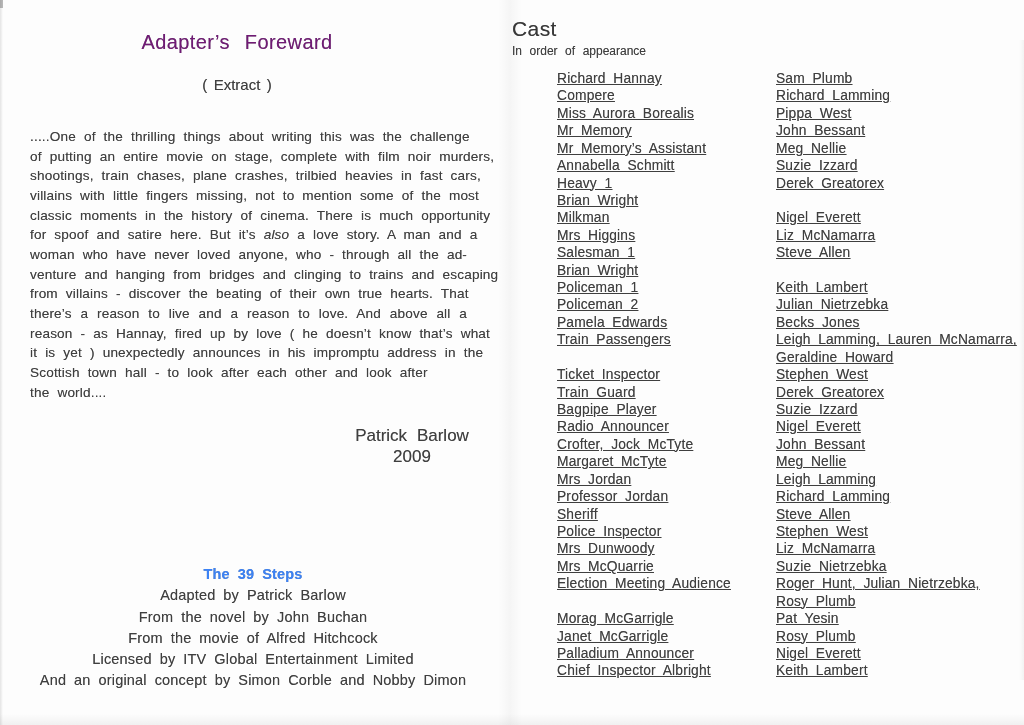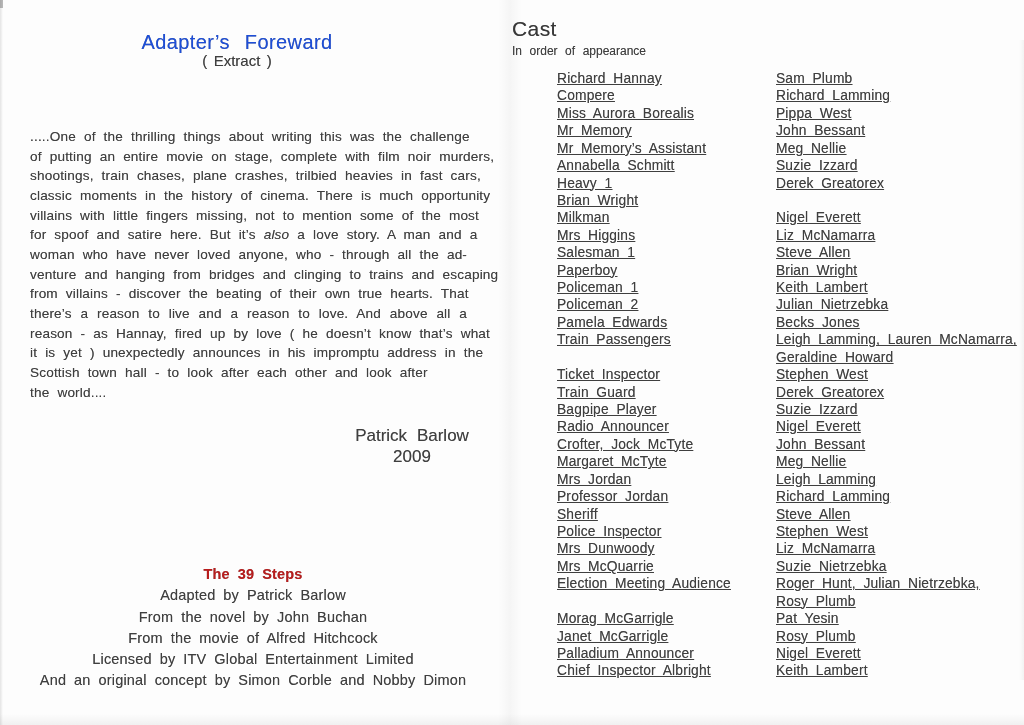--- a/index.html
+++ b/index.html
@@ -10,45 +10,45 @@
     color:#3f3f3f;
     text-shadow:0 0 .5px rgba(63,63,63,.55);
   }
   .page{position:absolute;top:0;height:725px;}
   .page.left{left:0;width:512px;}
   .page.right{left:512px;width:512px;}
 
   
   .lp-title{
     position:absolute;top:31px;left:0;width:474px;text-align:center;
-    font-size:20px;color:#1d4ed8;word-spacing:.45em;letter-spacing:.02em;
+    font-size:20px;color:#701a75;word-spacing:.45em;letter-spacing:.02em;
   }
   .lp-sub{
-    position:absolute;top:52px;left:0;width:474px;text-align:center;
+    position:absolute;top:76px;left:0;width:474px;text-align:center;
     font-size:15px;word-spacing:.15em;
   }
   .para{
     position:absolute;top:127px;left:30px;width:437px;
     font-size:13.6px;line-height:19.65px;word-spacing:.30em;letter-spacing:.012em;
   }
   .pline{
     white-space:nowrap;
     text-align:justify;text-align-last:justify;text-justify:inter-word;
   }
   .pline.rag{text-align-last:left;}
   .pline .it{font-style:italic;}
   .sig{
     position:absolute;top:425px;left:327px;width:170px;text-align:center;
     font-size:17px;line-height:21px;word-spacing:.3em;
   }
   .credits{
     position:absolute;top:564px;left:8px;width:490px;text-align:center;
     font-size:14.5px;line-height:21.3px;word-spacing:.26em;letter-spacing:.012em;
   }
-  .credits-title{font-weight:700;color:#b91c1c;}
+  .credits-title{font-weight:700;color:#3b82f6;}
 
   
   .cast-head{position:absolute;top:17px;left:0;width:492px;text-align:left;}
   .cast-title{font-size:21px;color:#383838;letter-spacing:.02em;}
   .cast-sub{font-size:12px;margin-top:3px;word-spacing:.35em;}
   .cast-rows{
     position:absolute;top:70px;left:45px;width:462px;
     font-size:13.8px;line-height:17.42px;word-spacing:.26em;letter-spacing:.012em;text-decoration:underline;
   }
   .cast-row{display:grid;grid-template-columns:219px 243px;}
@@ -70,22 +70,22 @@
 
 <div class="page left">
   <div class="lp-title">Adapter’s Foreward</div>
   <div class="lp-sub">( Extract )</div>
 
   <div class="para">
     <div id="para-before">
         <div class="pline">.....One of the thrilling things about writing this was the challenge</div>
         <div class="pline">of putting an entire movie on stage, complete with film noir murders,</div>
         <div class="pline">shootings, train chases, plane crashes, trilbied heavies in fast cars,</div>
+        <div class="pline">villains with little fingers missing, not to mention some of the most</div>
         <div class="pline">classic moments in the history of cinema. There is much opportunity</div>
-        <div class="pline">villains with little fingers missing, not to mention some of the most</div>
       </div>
     <div class="pline"><span>for spoof and satire here. But it’s </span><span class="it">also</span><span> a love story. A man and a</span></div>
     <div id="para-after">
         <div class="pline">woman who have never loved anyone, who - through all the ad-</div>
         <div class="pline">venture and hanging from bridges and clinging to trains and escaping</div>
         <div class="pline">from villains - discover the beating of their own true hearts. That</div>
         <div class="pline">there’s a reason to live and a reason to love. And above all a</div>
         <div class="pline">reason - as Hannay, fired up by love ( he doesn’t know that’s what</div>
         <div class="pline">it is yet ) unexpectedly announces in his impromptu address in the</div>
         <div class="pline rag">Scottish town hall - to look after each other and look after</div>
@@ -153,21 +153,20 @@
       </div>
       <div class="cast-row">
         <div class="cast-role">Mrs Higgins</div>
         <div class="cast-actor">Liz McNamarra</div>
       </div>
       <div class="cast-row">
         <div class="cast-role">Salesman 1</div>
         <div class="cast-actor">Steve Allen</div>
       </div>
       <div class="cast-row">
-        <div class="cast-role">Paperboy</div>
         <div class="cast-actor">Brian Wright</div>
       </div>
       <div class="cast-row">
         <div class="cast-role">Policeman 1</div>
         <div class="cast-actor">Keith Lambert</div>
       </div>
       <div class="cast-row">
         <div class="cast-role">Policeman 2</div>
         <div class="cast-actor">Julian Nietrzebka</div>
       </div>

